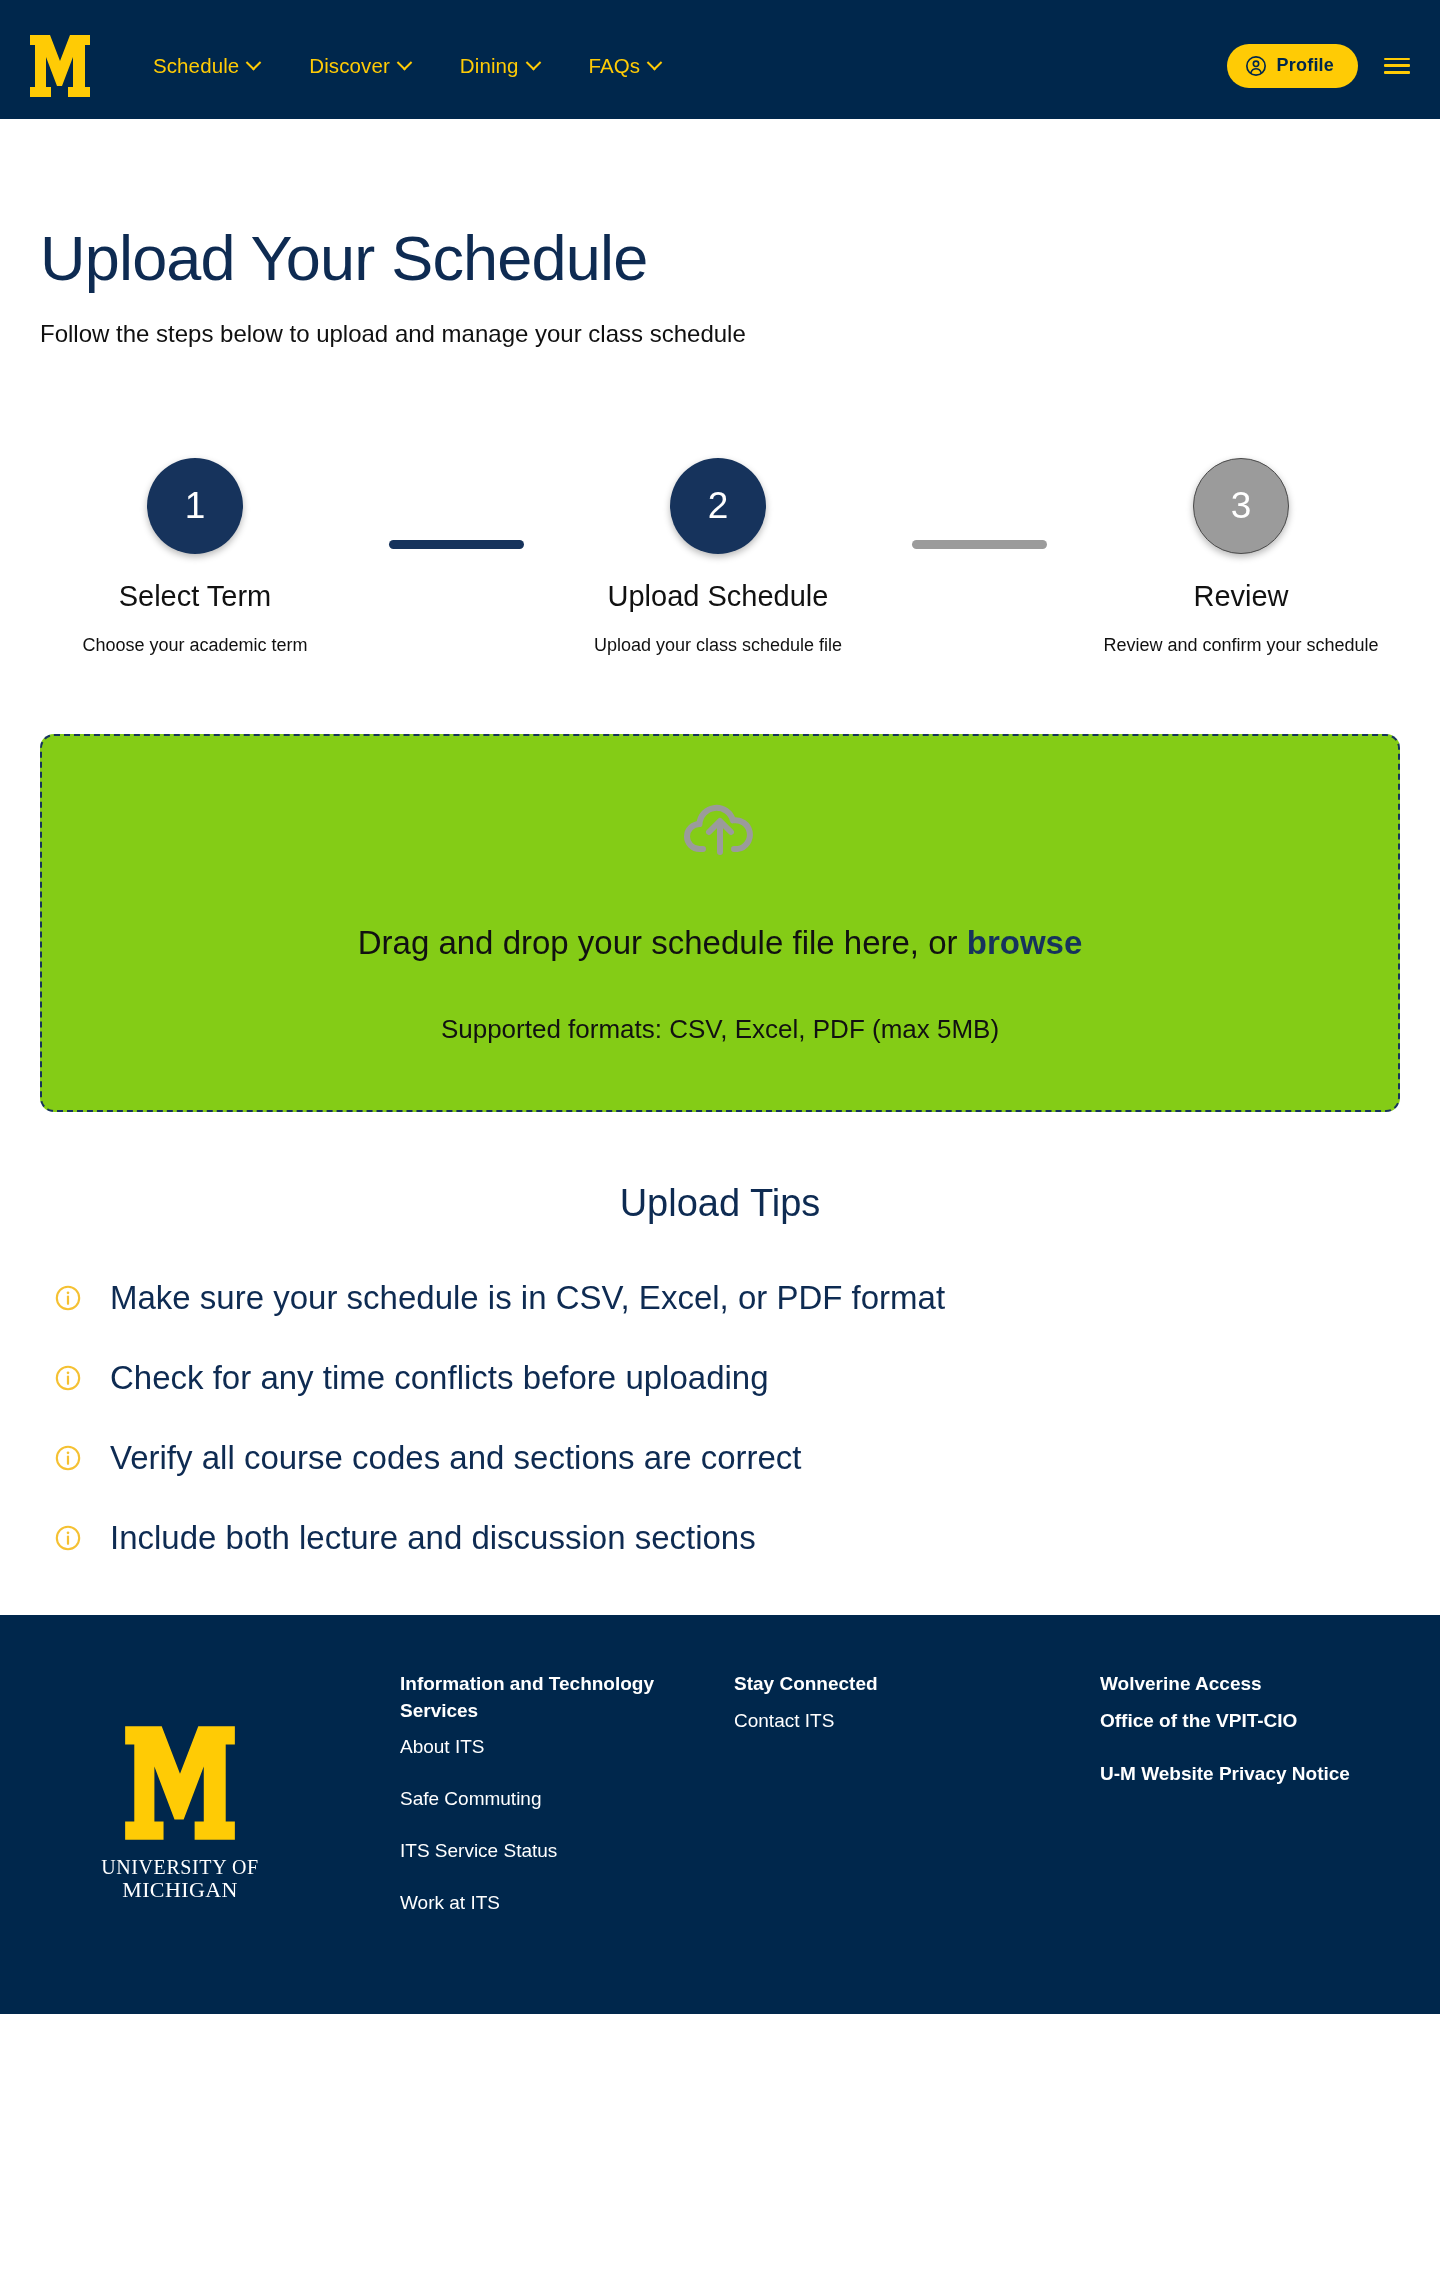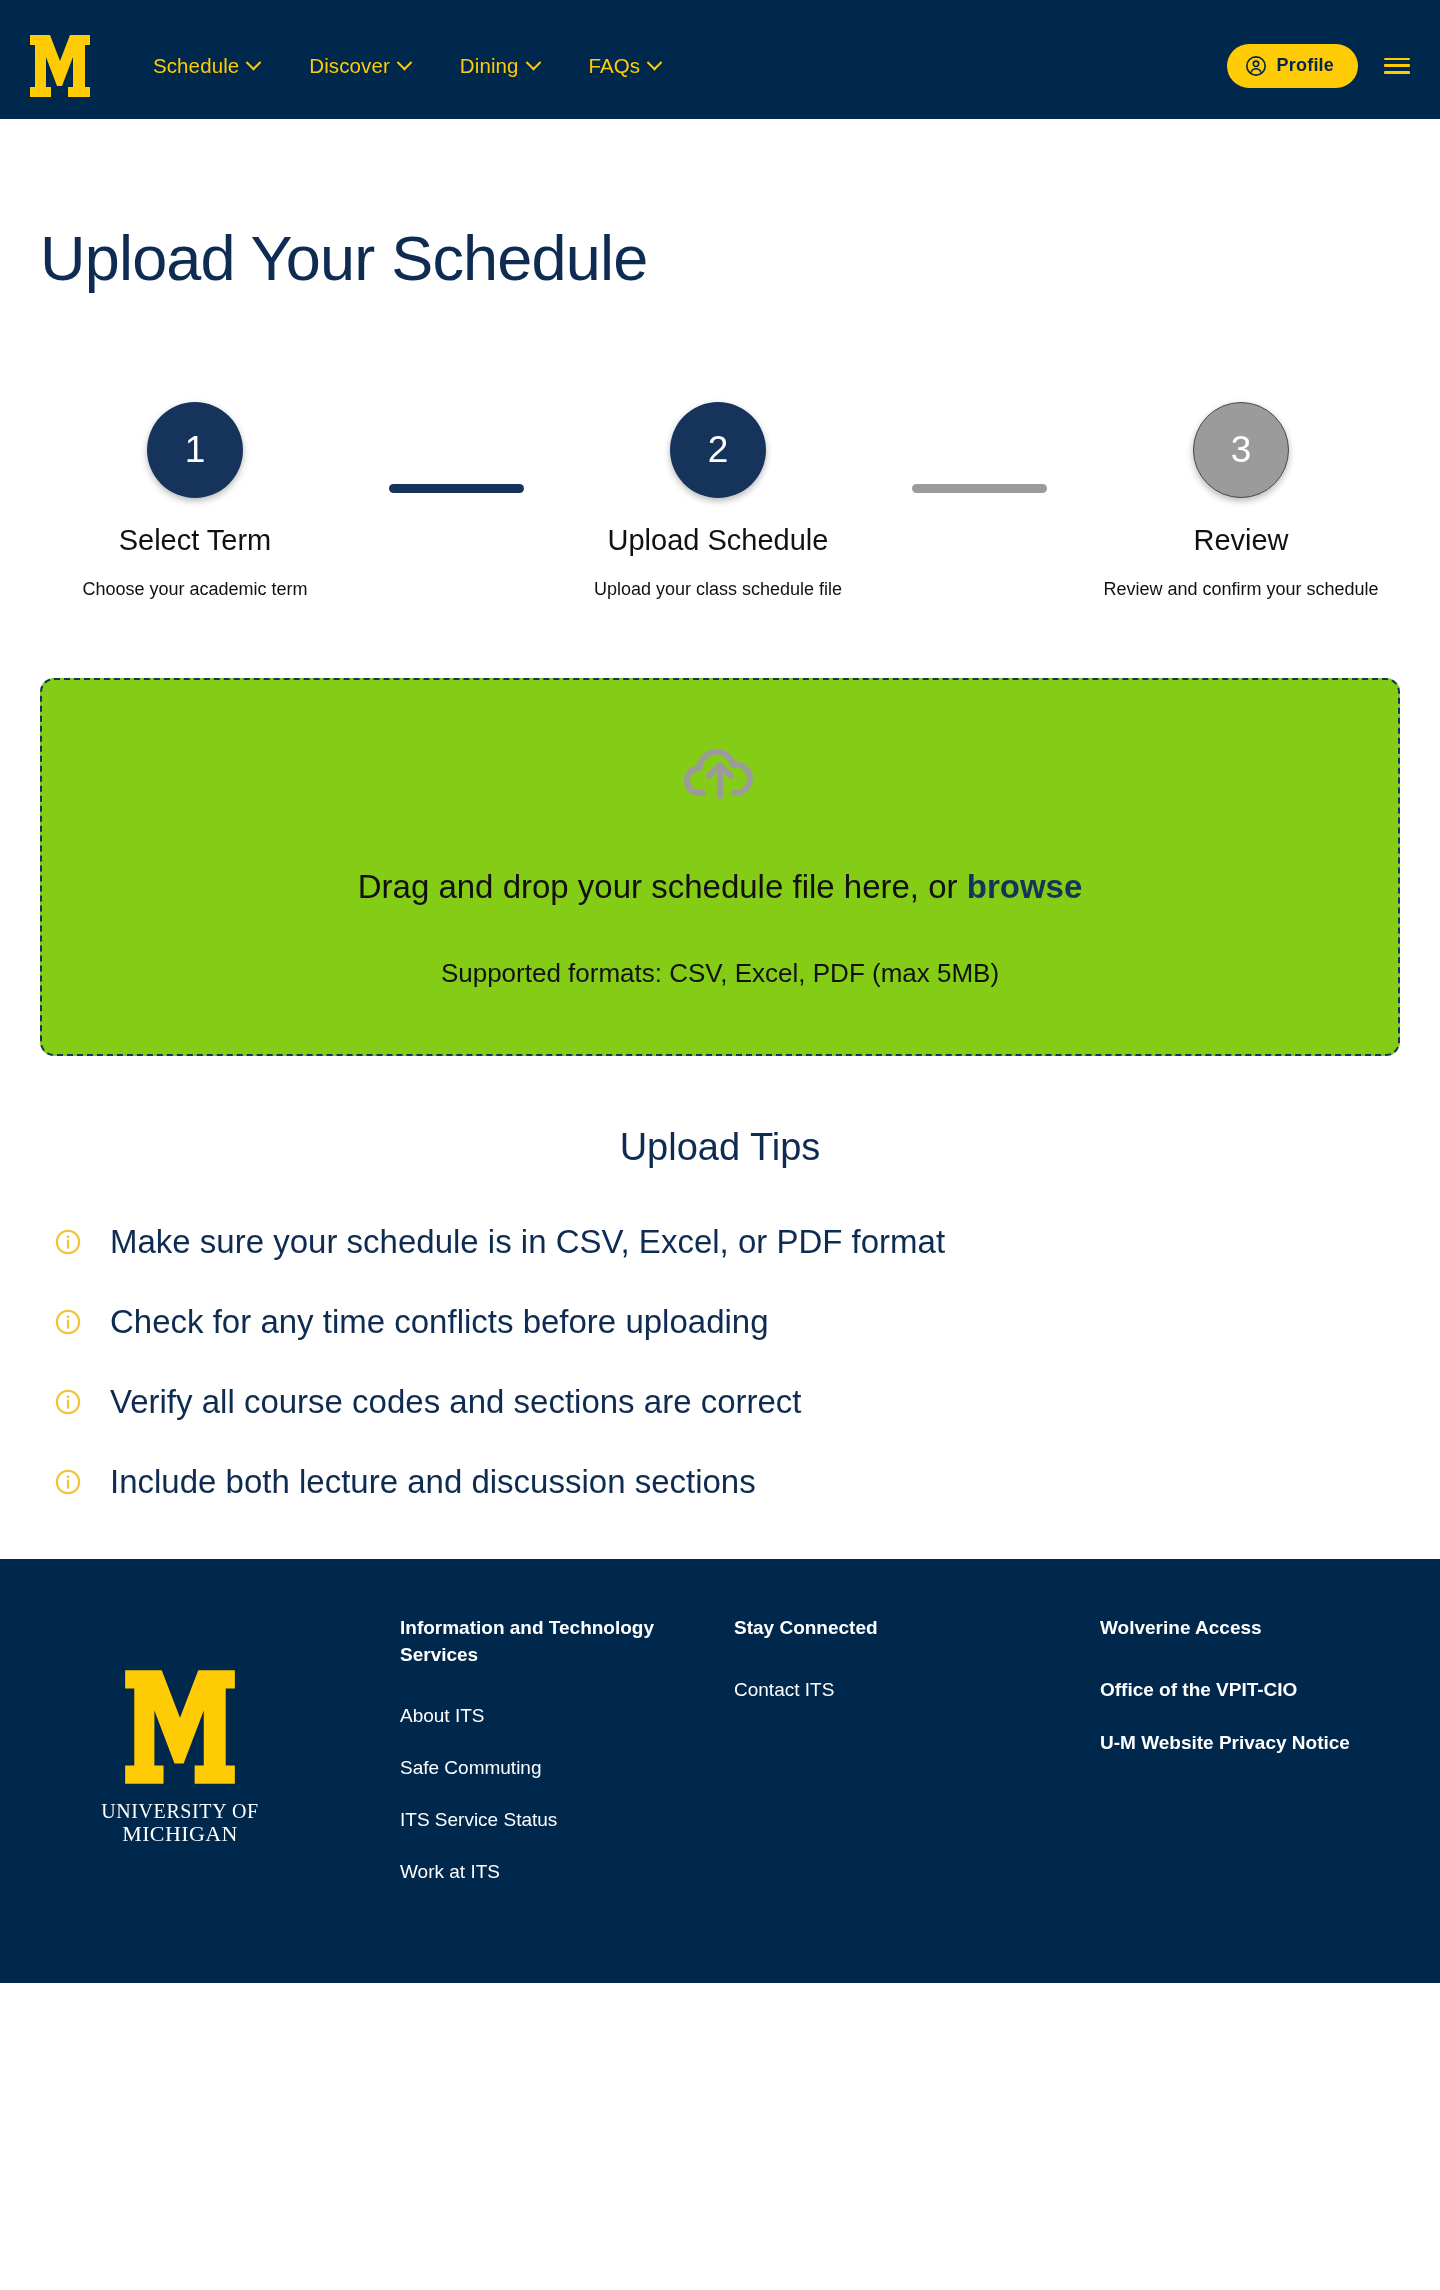--- a/index.html
+++ b/index.html
@@ -271,21 +271,21 @@
   .footer-col { flex: 0 0 auto; }
   .footer-col.c1 { width: 374px; padding-left: 100px; }
   .footer-col.c2 { width: 374px; padding-left: 60px; }
   .footer-col.c3 { width: 374px; padding-left: 52px; }
 
   .footer-head {
     color: #ffffff;
     font-size: 19px;
     font-weight: bold;
     line-height: 1.4;
-    margin-bottom: 37px;
+    margin-bottom: 12px;
   }
 
   .footer-link {
     display: block;
     color: #ffffff;
     font-size: 19px;
     font-weight: 400;
     text-decoration: none;
     margin-bottom: 30px;
     cursor: pointer;
@@ -334,20 +334,21 @@
       <span></span>
         <span></span>
         <span></span>
     </div>
   </div>
 </header>
 
 <main class="page">
 
   <h1 class="page-title">Upload Your Schedule</h1>
+  <p class="page-subtitle">Follow the steps below to upload and manage your class schedule</p>
 
   <section class="stepper">
 
     <div class="step">
       <div class="step-circle active">1</div>
       <div class="step-label">Select Term</div>
       <div class="step-desc">Choose your academic term</div>
     </div>
 
     <div class="connector done"></div>

